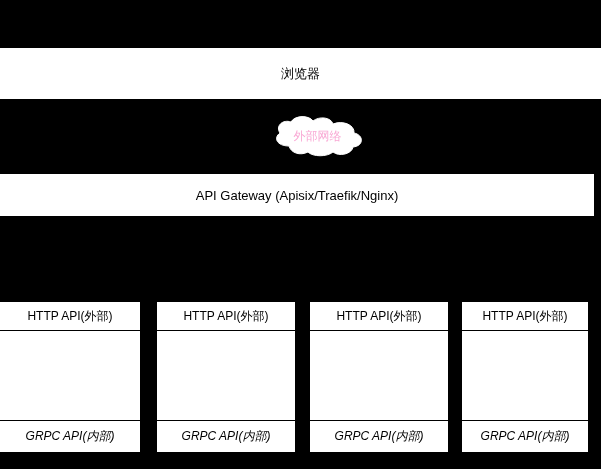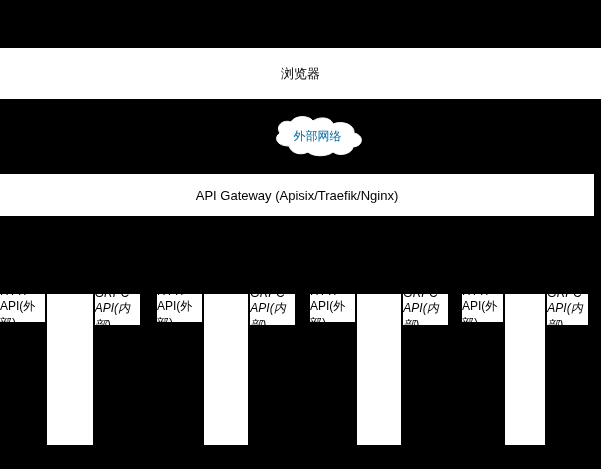--- a/index.html
+++ b/index.html
@@ -39,26 +39,26 @@
   }
   .gateway-box {
     left: -1px;
     top: 125px;
     width: 596px;
     height: 44px;
     font-size: 13px;
   }
   .service-col {
     position: absolute;
-    top: 245px;
+    top: 253px;
     width: 140px;
     height: 152px;
     box-sizing: border-box;
     display: flex;
-    flex-direction: row;
+    flex-direction: column;
   }
   .service-col.col-0 { left: -1px; width: 142px; }
   .service-col.col-1 { left: 156px; }
   .service-col.col-2 { left: 309px; }
   .service-col.col-3 { left: 461px; width: 128px; }
   .svc-cell {
     background: #ffffff;
     border: 1px solid #000000;
     box-sizing: border-box;
     display: flex;
@@ -89,21 +89,21 @@
   .cloud svg {
     position: absolute;
     left: 0;
     top: 0;
     display: block;
   }
   .cloud-label {
     position: relative;
     z-index: 2;
     font-size: 12px;
-    color: #0369a1;
+    color: #f9a8d4;
     white-space: nowrap;
   }
   .cloud-ext {
     left: 269px;
     top: 68px;
     width: 97px;
     height: 41px;
   }
   .cloud-int {
     left: 269px;

